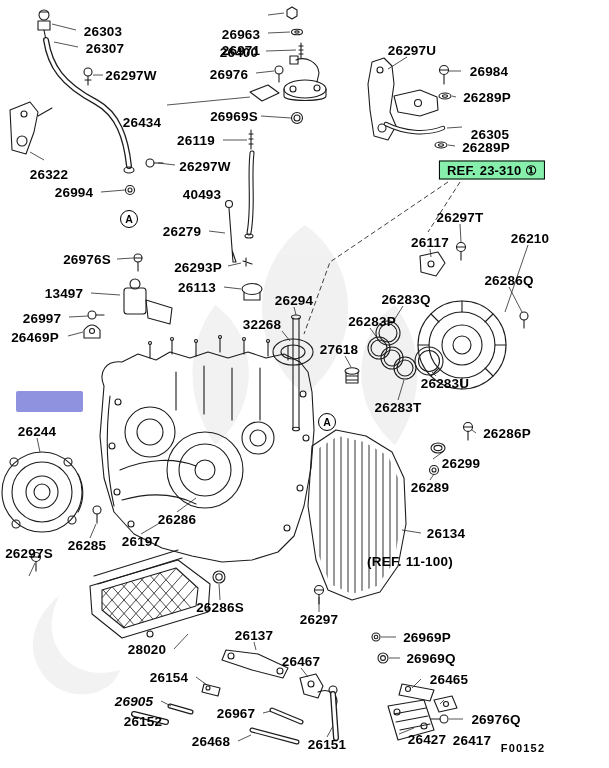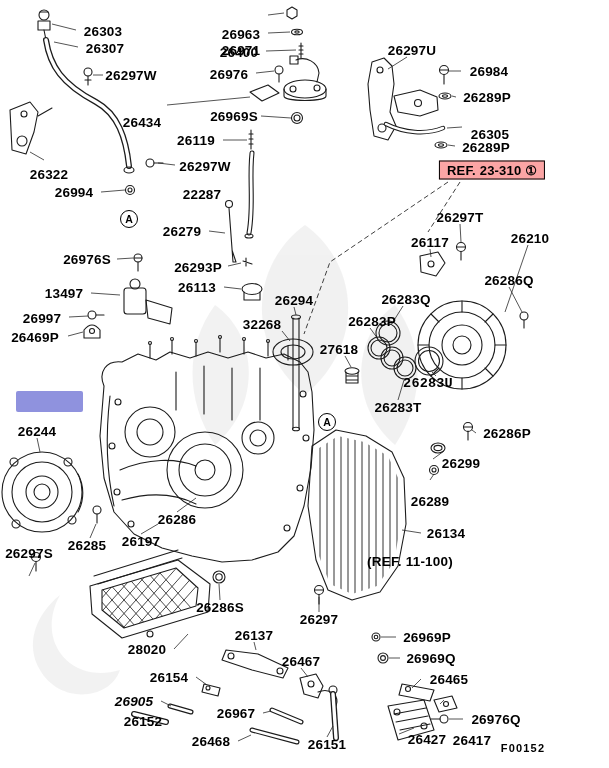--- a/index.html
+++ b/index.html
@@ -6,21 +6,21 @@
   .stage{
     position:relative;width:609px;height:768px;background:#fff;
     font-family:"Liberation Sans",sans-serif;overflow:hidden;
   }
   .stage svg{position:absolute;left:0;top:0;}
   #label-layer{position:absolute;left:0;top:0;width:609px;height:768px;}
   .part-label{
     position:absolute;transform:translate(-50%,-50%);
     font-weight:700;font-size:13.5px;color:#000;white-space:nowrap;letter-spacing:.2px;
   }
-  .part-label.boxed{border:1.6px solid #000;padding:1px 7px;background:#fca5a5;font-size:13px;}
+  .part-label.boxed{border:1.6px solid #000;padding:1px 7px;background:#86efac;font-size:13px;}
   .part-label.small{font-size:11px;letter-spacing:1.2px;}
   .marker{
     position:absolute;transform:translate(-50%,-50%);
     width:16px;height:16px;border:1.4px solid #000;border-radius:50%;
     font-size:10.5px;font-weight:700;color:#000;background:#fff;
     display:flex;align-items:center;justify-content:center;
   }
   .highlight{position:absolute;border-radius:2px;}
 </style>
 </head>
@@ -274,21 +274,21 @@
       <div class="part-label" style="left: 241px; top: 34px;">26963</div>
       <div class="part-label" style="left: 239px; top: 52px;">26400</div>
       <div class="part-label" style="left: 229px; top: 74px;">26976</div>
       <div class="part-label" style="left: 103px; top: 31px;">26303</div>
       <div class="part-label" style="left: 105px; top: 48px;">26307</div>
       <div class="part-label" style="left: 131px; top: 75px;">26297W</div>
       <div class="part-label" style="left: 142px; top: 122px;">26434</div>
       <div class="part-label" style="left: 234px; top: 116px;">26969S</div>
       <div class="part-label" style="left: 196px; top: 140px;">26119</div>
       <div class="part-label" style="left: 205px; top: 166px;">26297W</div>
-      <div class="part-label" style="left: 202px; top: 194px;">22287</div>
+      <div class="part-label" style="left: 202px; top: 194px;">40493</div>
       <div class="part-label" style="left: 49px; top: 174px;">26322</div>
       <div class="part-label" style="left: 74px; top: 192px;">26994</div>
       <div class="part-label" style="left: 182px; top: 231px;">26279</div>
       <div class="part-label" style="left: 412px; top: 50px;">26297U</div>
       <div class="part-label" style="left: 489px; top: 71px;">26984</div>
       <div class="part-label" style="left: 487px; top: 97px;">26289P</div>
       <div class="part-label" style="left: 490px; top: 118px; margin-top: 16px;">26305</div>
       <div class="part-label" style="left: 486px; top: 147px;">26289P</div>
       <div class="part-label boxed" style="left: 492px; top: 170px;">REF. 23-310 ①</div>
       <div class="part-label" style="left: 460px; top: 217px;">26297T</div>
@@ -299,26 +299,26 @@
       <div class="part-label" style="left: 197px; top: 287px;">26113</div>
       <div class="part-label" style="left: 509px; top: 280px;">26286Q</div>
       <div class="part-label" style="left: 64px; top: 293px;">13497</div>
       <div class="part-label" style="left: 294px; top: 300px;">26294</div>
       <div class="part-label" style="left: 262px; top: 324px;">32268</div>
       <div class="part-label" style="left: 406px; top: 299px;">26283Q</div>
       <div class="part-label" style="left: 372px; top: 321px;">26283P</div>
       <div class="part-label" style="left: 42px; top: 318px;">26997</div>
       <div class="part-label" style="left: 35px; top: 337px;">26469P</div>
       <div class="part-label" style="left: 339px; top: 349px;">27618</div>
-      <div class="part-label" style="left: 428px; top: 383px; font-family: Liberation Mono, monospace;">26283U</div>
+      <div class="part-label" style="left: 445px; top: 383px;">26283U</div>
       <div class="part-label" style="left: 398px; top: 407px;">26283T</div>
       <div class="part-label" style="left: 37px; top: 431px;">26244</div>
       <div class="part-label" style="left: 507px; top: 433px;">26286P</div>
       <div class="part-label" style="left: 461px; top: 463px;">26299</div>
-      <div class="part-label" style="left: 430px; top: 501px;">26289</div>
+      <div class="part-label" style="left: 430px; top: 487px;">26289</div>
       <div class="part-label" style="left: 177px; top: 519px;">26286</div>
       <div class="part-label" style="left: 141px; top: 541px;">26197</div>
       <div class="part-label" style="left: 87px; top: 545px;">26285</div>
       <div class="part-label" style="left: 446px; top: 533px;">26134</div>
       <div class="part-label" style="left: 410px; top: 561px; text-align: right;">(REF. 11-100)</div>
       <div class="part-label" style="left: 29px; top: 553px; text-align: right;">26297S</div>
       <div class="part-label" style="left: 220px; top: 607px;">26286S</div>
       <div class="part-label" style="left: 319px; top: 619px;">26297</div>
       <div class="part-label" style="left: 147px; top: 649px;">28020</div>
       <div class="part-label" style="left: 254px; top: 635px;">26137</div>

